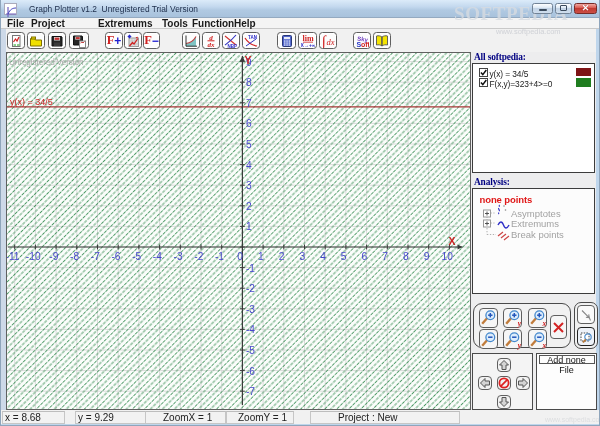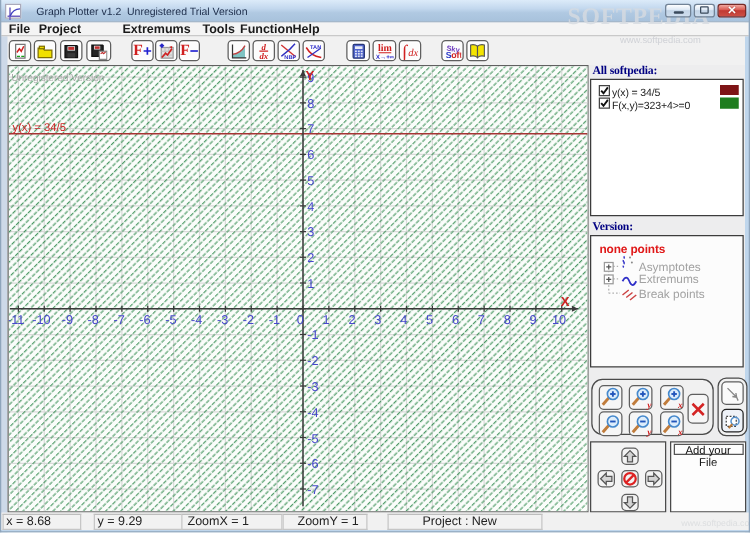--- a/index.html
+++ b/index.html
@@ -317,21 +317,21 @@
   </div>
 <div class="abs" style="left:489.5px;top:69px;font-size:8.4px;letter-spacing:-0.1px;color:#222">y(x) = 34/5</div>
 <div class="abs" style="left:576px;top:67.8px;width:15px;height:8.4px;background:#7e1416"></div>
 <div style="position:absolute;left:479px;top:77.9px;width:9px;height:9px;background:#fff;border:1px solid #444;box-sizing:border-box">
     <svg width="7" height="7" viewBox="0 0 6 6" style="position:absolute;left:0;top:0">
       <path d="M0.8 3l1.6 1.8L5.4 0.8" stroke="#111" stroke-width="1.3" fill="none"></path>
     </svg>
   </div>
 <div class="abs" style="left:489.5px;top:78.6px;font-size:8.4px;letter-spacing:-0.1px;color:#222">F(x,y)=323+4&gt;=0</div>
 <div class="abs" style="left:576px;top:78.3px;width:15px;height:8.4px;background:#1f7d1f"></div>
-<div class="abs" style="left:474px;top:176.5px;font-family:&quot;Liberation Serif&quot;,serif;font-size:9.4px;letter-spacing:-0.15px;font-weight:bold;color:#000082">Version:</div>
+<div class="abs" style="left:474px;top:176.5px;font-family:&quot;Liberation Serif&quot;,serif;font-size:9.4px;letter-spacing:-0.15px;font-weight:bold;color:#000082">Analysis:</div>
 <div class="abs" style="left:472px;top:188px;width:123px;height:106px;background:#fcfcfc;border:1.4px solid #3c3c3c"></div>
 <div class="abs" style="left:479.5px;top:194px;font-size:9.5px;letter-spacing:-0.1px;font-weight:bold;color:#e01818">none points</div>
 <svg class="abs" style="left:472px;top:188px" width="123" height="106" viewBox="0 0 123 106">
     <path d="M15 28.5v18M15 46.5h9M18.5 25h4M18.5 35h4" stroke="#b0b0b0" stroke-width="1" stroke-dasharray="1.3 1.6" fill="none"></path>
     <rect x="11.5" y="22" width="7" height="7" fill="#fff" stroke="#9a9a9a"></rect>
     <line x1="13" y1="25.5" x2="17" y2="25.5" stroke="#555"></line>
     <line x1="15" y1="23.5" x2="15" y2="27.5" stroke="#555"></line>
     <rect x="11.5" y="32" width="7" height="7" fill="#fff" stroke="#9a9a9a"></rect>
     <line x1="13" y1="35.5" x2="17" y2="35.5" stroke="#555"></line>
     <line x1="15" y1="33.5" x2="15" y2="37.5" stroke="#555"></line>
@@ -433,20 +433,20 @@
       <path d="M6 1.5L10.5 6H8v4.5H4V6H1.5z" fill="#d4d4d4" stroke="#555" stroke-width="1"></path>
     </svg>
   </div>
 <div class="ab" style="left:496.5px;top:376px">
     <svg width="12" height="12" viewBox="0 0 12 12">
       <circle cx="6" cy="6" r="4.6" fill="none" stroke="#dd2222" stroke-width="1.8"></circle>
       <line x1="2.9" y1="9.1" x2="9.1" y2="2.9" stroke="#dd2222" stroke-width="1.8"></line>
     </svg>
   </div>
 <div class="abs" style="left:536px;top:352.5px;width:61px;height:57.5px;background:#fdfdfd;border:1.5px solid #4a4a4a"></div>
-<div class="abs" style="left:538.5px;top:355px;width:56px;height:9px;border:1px solid #555;display:flex;align-items:center;justify-content:center;font-size:9px;color:#111;background:#fdfdfd">Add your</div>
+<div class="abs" style="left:538.5px;top:355px;width:56px;height:9px;border:1px solid #555;display:flex;align-items:center;justify-content:center;font-size:9px;color:#111;background:#fdfdfd">Add none</div>
 <div class="abs" style="left:538.5px;top:364.5px;width:56px;text-align:center;font-size:9px;color:#111">File</div>
 <div class="abs" style="left:0;top:410px;width:600px;height:14px;background:#f1f1f1"></div>
 <div class="sp" style="left:2px;width:63px;padding-left:2px">x = 8.68</div>
 <div class="sp" style="left:75px;width:84px;padding-left:2px">y = 9.29</div>
-<div class="sp" style="left:145px;width:81px;padding-left:4px">ZoomX = 1</div>
+<div class="sp" style="left:145px;width:81px;padding-left:17px">ZoomX = 1</div>
 <div class="sp" style="left:226px;width:68px;padding-left:11px">ZoomY = 1</div>
-<div class="sp" style="left:310px;width:124px;padding-left:27px">Project : New</div>
+<div class="sp" style="left:310px;width:150px;padding-left:27px">Project : New</div>
 <div class="abs" style="left:545px;top:416px;font-size:7px;color:rgba(195,199,205,0.45)">www.softpedia.com</div>
 </body></html>

